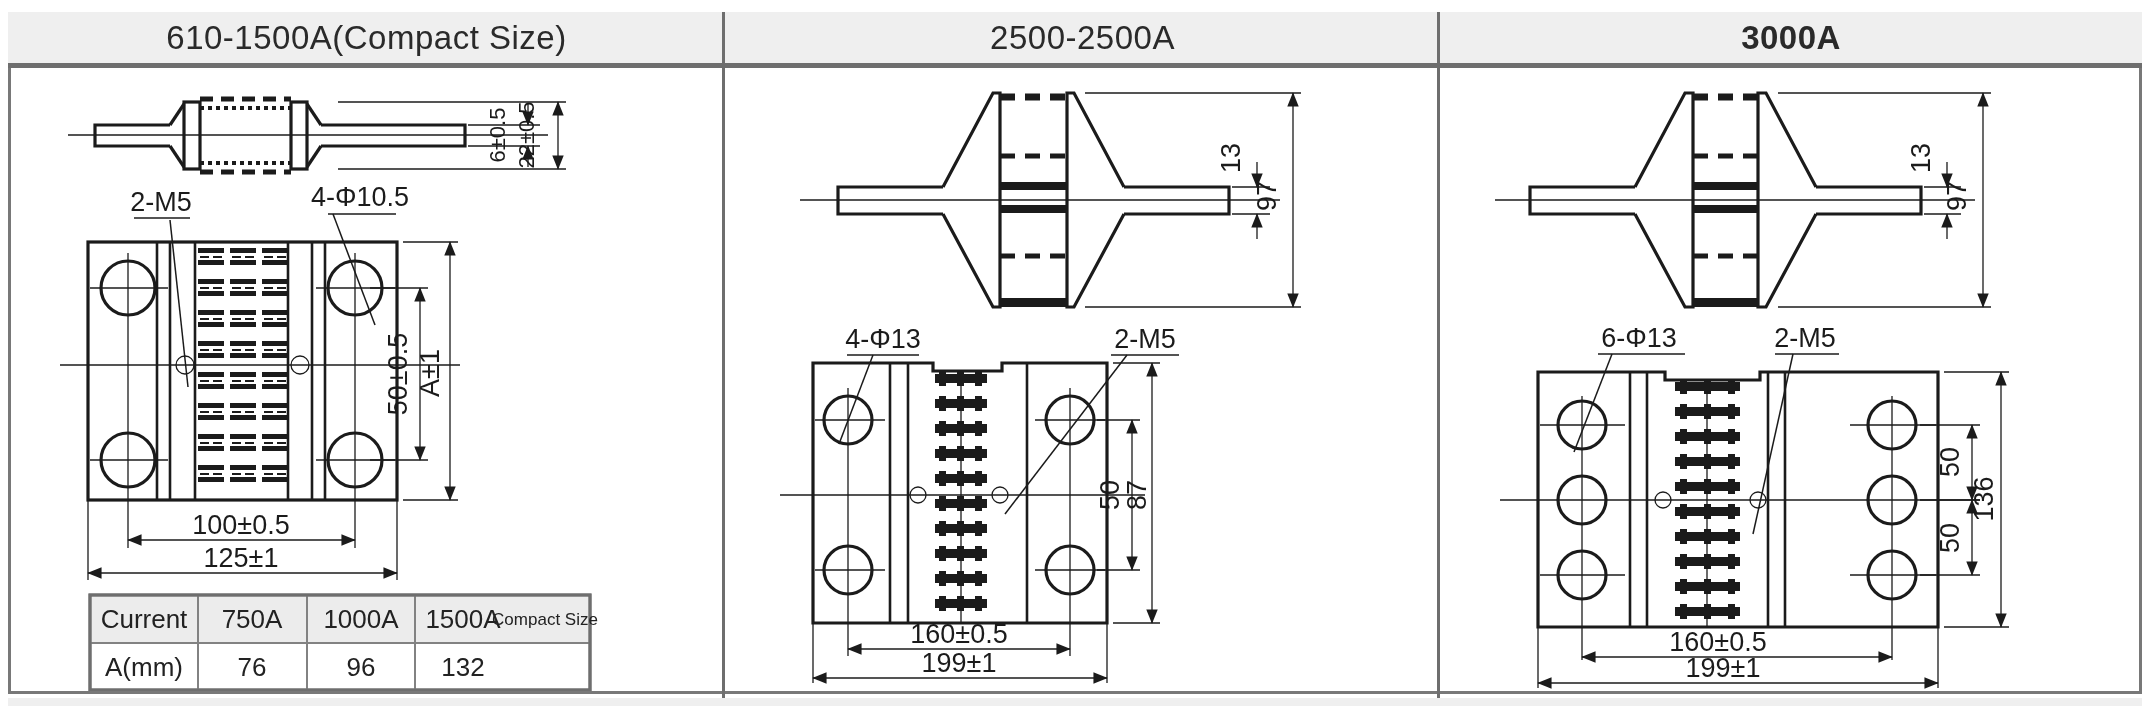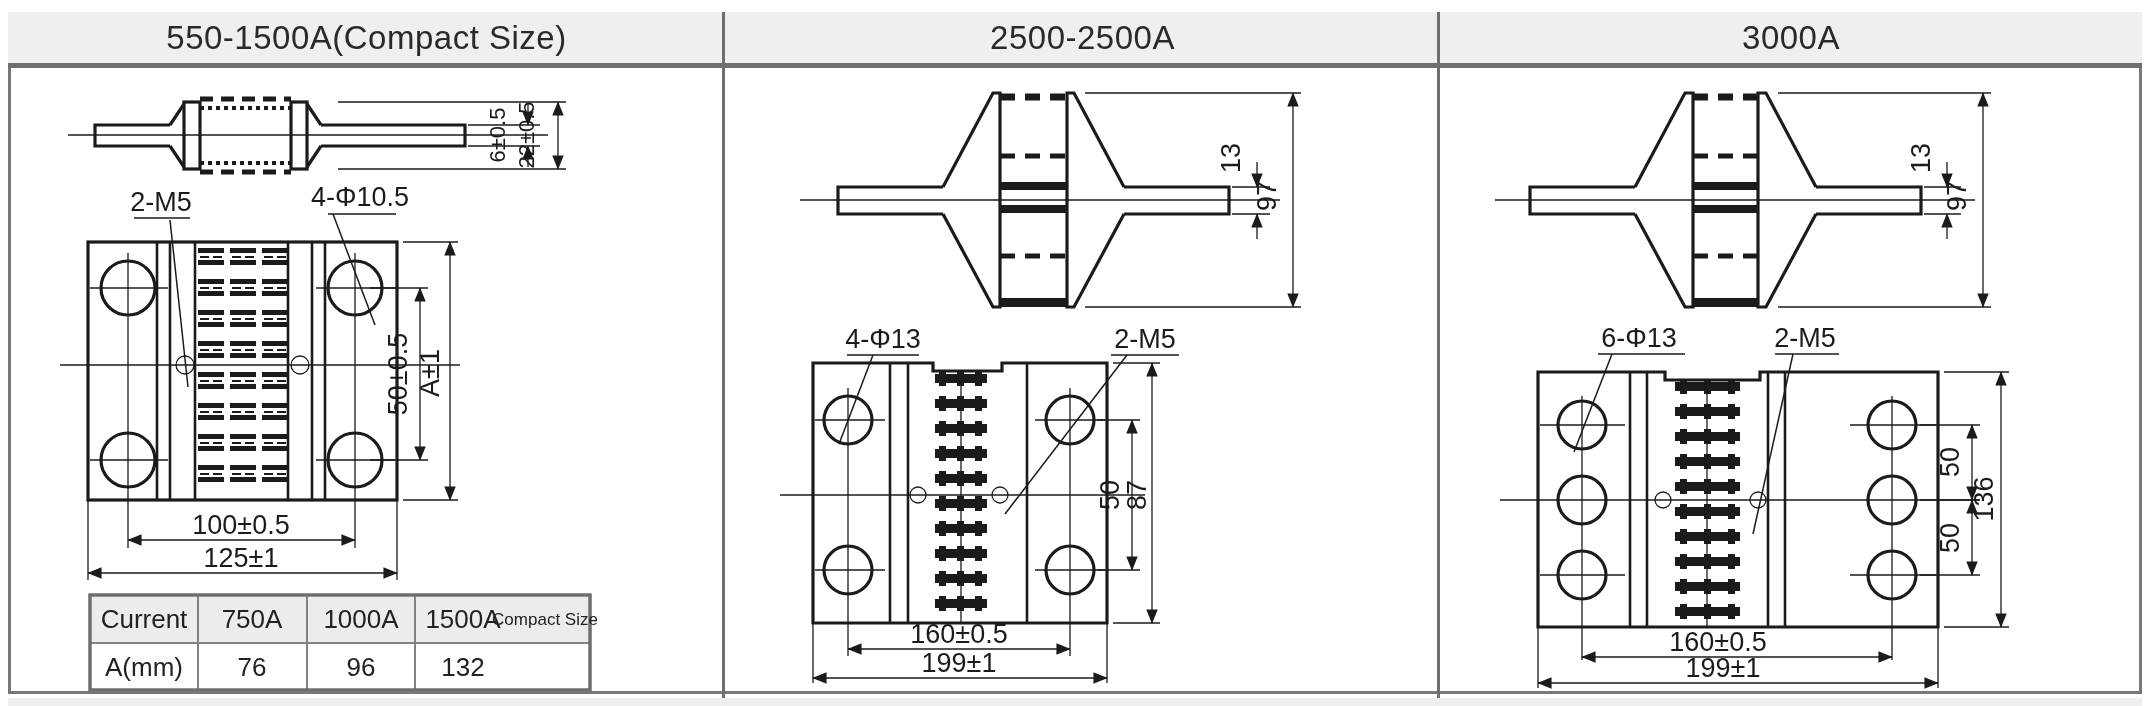--- a/index.html
+++ b/index.html
@@ -4,21 +4,21 @@
 <style>
   html,body{margin:0;padding:0;background:#fff;}
   .sheet{position:relative;width:2150px;height:706px;background:#fff;
          font-family:"Liberation Sans","DejaVu Sans",sans-serif;overflow:hidden;}
   .frame{position:absolute;left:8px;top:12px;width:2134px;height:682px;
          border:3px solid #787878;box-sizing:border-box;}
   .head-row{position:absolute;left:8px;top:12px;width:2134px;height:56px;display:flex;}
   .head-cell{background:#efefef;border-bottom:5px solid #6e6e6e;box-sizing:border-box;
              display:flex;align-items:center;justify-content:center;
              font-size:33px;color:#2a2a2a;letter-spacing:0.5px;}
-  .hc1{width:717px;} .hc2{width:715px;} .hc3{width:702px;}
+  .hc1{width:717px;} .hc2{width:715px;} .hc3{width:702px;font-weight:bold;}
   .vdiv{position:absolute;top:12px;width:3px;height:694px;background:#6e6e6e;}
   .body-cell{position:absolute;top:68px;height:623px;}
   .bc1{left:8px;width:717px;} .bc2{left:725px;width:715px;} .bc3{left:1440px;width:702px;}
   .next-band{position:absolute;left:8px;top:698px;width:2134px;height:8px;background:#efefef;}
   svg{display:block;}
   svg text{font-family:"Liberation Sans","DejaVu Sans",sans-serif;fill:#1b1b1b;}
   .ol{fill:none;stroke:#1b1b1b;stroke-width:3.2;}
   .iv{stroke:#1b1b1b;stroke-width:2.6;}
   .thin{stroke:#1b1b1b;stroke-width:1.3;fill:none;}
   .led{stroke:#1b1b1b;stroke-width:1.5;fill:none;}
@@ -31,21 +31,21 @@
   .tbltxt{font-size:26px;fill:#222;}
   .tblnote{font-size:17px;fill:#222;}
 </style>
 </head>
 <body>
 
 <div class="sheet">
   <div class="frame"></div>
 
   <div class="head-row">
-    <div class="head-cell hc1">550-1500A(Compact Size)</div>
+    <div class="head-cell hc1">610-1500A(Compact Size)</div>
     <div class="head-cell hc2">2500-2500A</div>
     <div class="head-cell hc3">3000A</div>
   </div>
 
   <div class="body-cell bc1">
   <svg width="717" height="623" viewBox="0 0 717 623">
     <defs>
       <marker id="a1" viewBox="0 0 10 10" refX="9.5" refY="5" markerWidth="11" markerHeight="11" orient="auto-start-reverse">
         <path d="M0,1 L10,5 L0,9 z" fill="#1b1b1b"></path>
       </marker>

